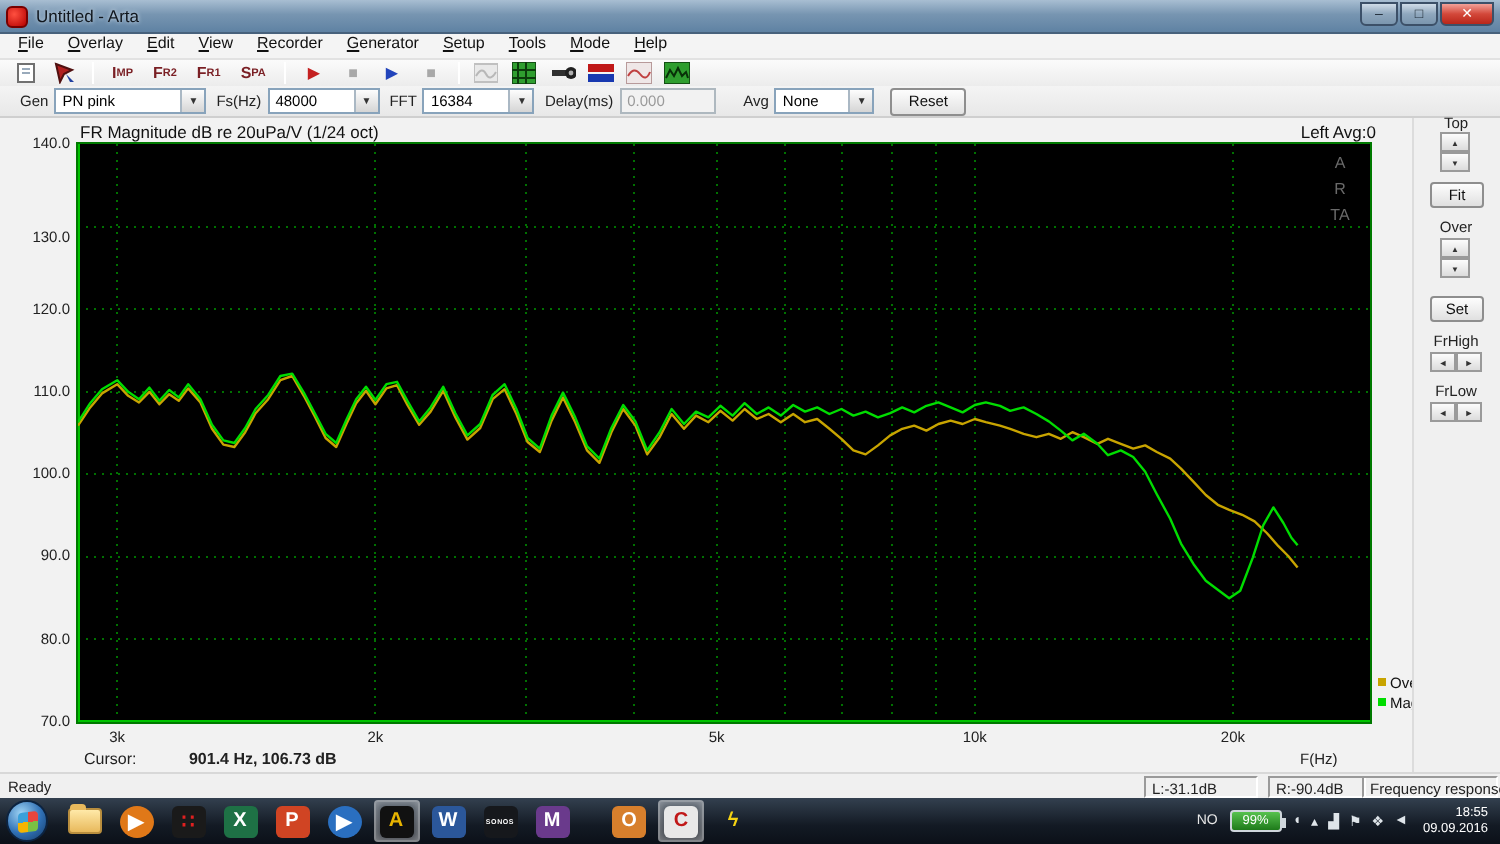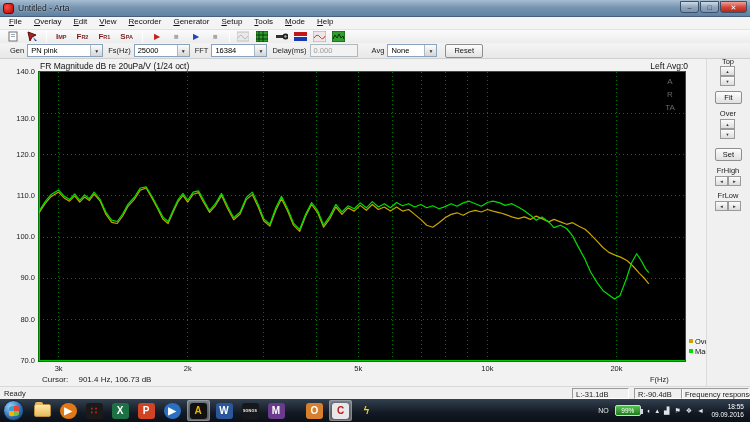--- a/index.html
+++ b/index.html
@@ -56,21 +56,21 @@
   .graph-title{position:absolute;left:40px;top:61px;font-size:8.5px;color:#111;}
   .graph-chan{position:absolute;left:600px;top:61px;width:88px;text-align:right;font-size:8.5px;color:#111;}
   .plot{position:absolute;left:38px;top:71px;width:648px;height:291px;background:#000;
     border:1px solid #007a00;}
   .watermark{position:absolute;left:665px;top:75px;width:10px;font-size:8px;color:#6a6a6a;
     line-height:13px;word-break:break-all;text-align:center;}
   .ytick{position:absolute;left:4px;width:31px;text-align:right;font-size:7.5px;color:#222;}
   .xtick{position:absolute;top:364px;width:20px;text-align:center;font-size:7.5px;color:#222;}
   .xaxis-unit{position:absolute;left:650px;top:375px;font-size:7.5px;color:#222;}
   .cursor-row{position:absolute;left:42px;top:375px;font-size:8px;color:#222;}
-  .cursor-row .cv{margin-left:8px;}
+  .cursor-row .cv{margin-left:24px;font-weight:bold;}
   .legend{position:absolute;left:689px;top:336px;}
   .legend-row{display:flex;align-items:center;height:10px;}
   .legend-dot{width:4px;height:4px;margin-right:2px;flex:none;}
   .legend-lbl{font-size:7.5px;color:#111;}
 
   
   .sidepanel{position:absolute;left:706px;top:59px;width:44px;height:327px;background:#f0f0f0;
     border-left:1px solid #dcdcdc;}
   .sp-lbl{position:absolute;width:44px;text-align:center;font-size:7.5px;color:#222;}
   .vspin{position:absolute;left:14px;width:15px;height:21px;}
@@ -230,21 +230,21 @@
   </div>
 
   <div class="toolbar2">
     <span class="fieldlbl">Gen</span>
     <div class="combo" style="width:76px">
       <span class="val" style="flex:1">PN pink</span>
       <span class="drop">▼</span>
     </div>
     <span class="fieldlbl">Fs(Hz)</span>
     <div class="combo" style="width:56px">
-      <span class="val" style="flex:1">25000</span>
+      <span class="val" style="flex:1">48000</span>
       <span class="drop">▼</span>
     </div>
     <span class="fieldlbl">FFT</span>
     <div class="combo" style="width:56px">
       <span class="val" style="flex:1">16384</span>
       <span class="drop">▼</span>
     </div>
     <span class="fieldlbl">Delay(ms)</span>
     <div class="editbox" style="width:48px">
       <span class="val">0.000</span>

